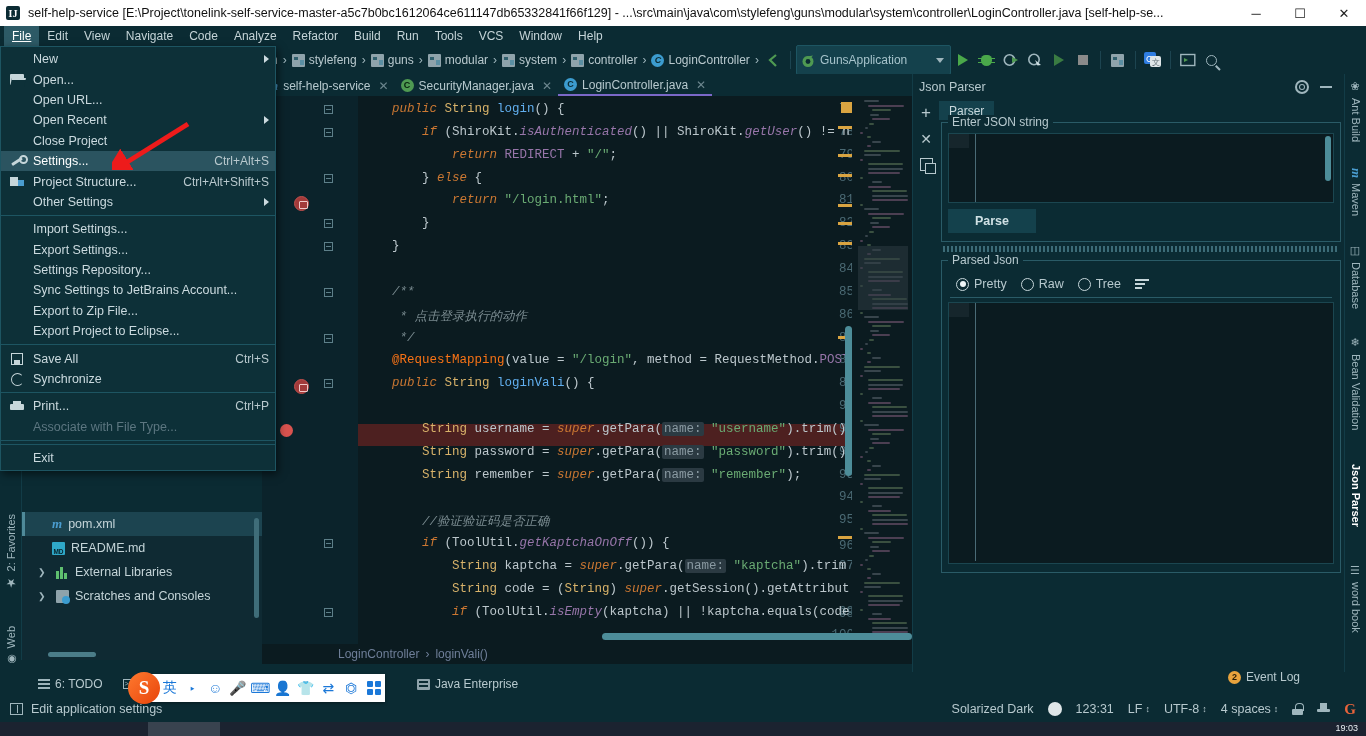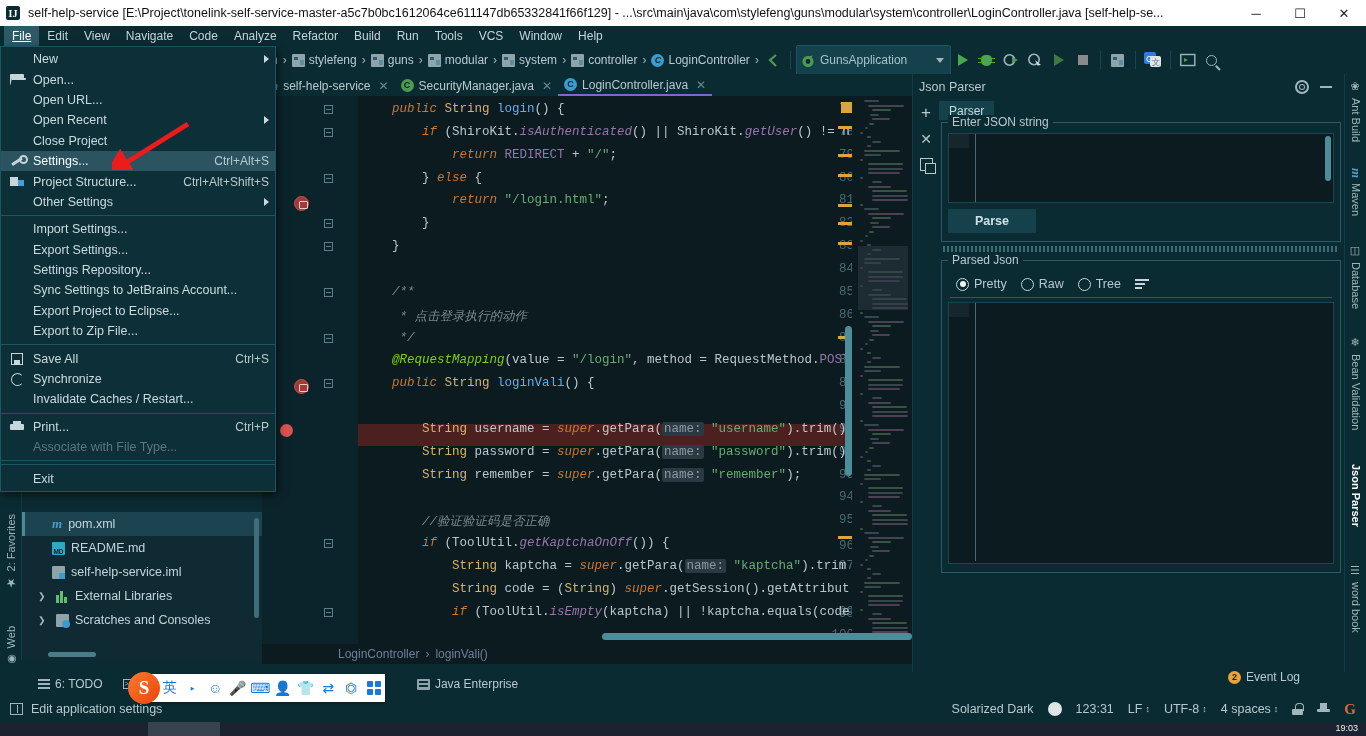--- a/index.html
+++ b/index.html
@@ -127,21 +127,21 @@
   .fold span{display:block;width:9px;height:9px;border:1px solid #5d7f89;position:relative;}
   .fold span:after{content:"";position:absolute;left:1px;top:3px;width:5px;height:1px;background:#5d7f89;}
   .code-area { position:absolute;left:96px;top:0;right:0;height:548px; font-family:"Liberation Mono",monospace; font-size:12.5px; white-space:pre; }
   .cl { position:absolute; left:4px; white-space:pre; }
   .kw   { color:#cc7832; font-style:italic;}
   .type { color:#d9b36a;}
   .mth  { color:#61afef;}
   .str  { color:#6aab73;}
   .cmt  { color:#7a8b90; font-style:italic;}
   .pln  { color:#bcc7cc;}
-  .ann  { color:#84cc16;font-style:italic;}
+  .ann  { color:#f97316;}
   .stat { color:#9876aa; font-style:italic;}
   .hint { background:#2b3a42; color:#8a9aa2; border-radius:2px; padding:0 2px;}
   .fld  { color:#9876aa;}
   .hl-line{ position:absolute; left:96px; right:0; height:22px; background:#4d2020;}
   .bp { position:absolute; width:13px;height:13px;border-radius:50%;background:#d9534f; left:18px;}
   .bp-mth { position:absolute; width:15px;height:15px;border-radius:50%;background:#a33a3a; left:32px; border:1px solid #c0504d;}
   .bp-mth:after{content:"";position:absolute;left:4px;top:4px;width:7px;height:6px;border:1.5px solid #f0c8c8;border-radius:1px;}
   .editor-vscroll{ position:absolute; right:60px; top:230px; width:7px; height:150px; background:#4d8d99; border-radius:4px;}
   .editor-hscroll{ position:absolute; left:340px; bottom:4px; width:310px; height:7px; background:#4d8d99; border-radius:4px;}
 
@@ -456,24 +456,20 @@
   </div>
 
   <div class="project-panel">
     <div class="tree-row sel">
       <span class="icn-m">m</span>
       <span>pom.xml</span>
     </div>
     <div class="tree-row">
       <span class="ic-md">MD</span>
       <span>README.md</span>
-    </div>
-    <div class="tree-row">
-      <span class="ic-iml"></span>
-      <span>self-help-service.iml</span>
     </div>
     <div class="tree-row" style="padding-left:30px">
       <span class="tw-arrow">❯</span>
       <span class="ic-lib">
           <i style="height:8px"></i>
           <i style="height:12px"></i>
           <i style="height:6px"></i>
         </span>
       <span>External Libraries</span>
     </div>
@@ -894,43 +890,39 @@
       <div class="fm-item">
         <span class="fm-ic"></span>
         <span class="fm-label">Settings Repository...</span>
       </div>
       <div class="fm-item">
         <span class="fm-ic"></span>
         <span class="fm-label">Sync Settings to JetBrains Account...</span>
       </div>
       <div class="fm-item">
         <span class="fm-ic"></span>
+        <span class="fm-label">Export to Zip File...</span>
+      </div>
+      <div class="fm-item">
+        <span class="fm-ic"></span>
         <span class="fm-label">Export Project to Eclipse...</span>
-      </div>
-      <div class="fm-item">
-        <span class="fm-ic"></span>
-        <span class="fm-label">Export to Zip File...</span>
       </div>
       <div class="fm-sep"></div>
       <div class="fm-item">
         <span class="fm-ic">
           <span class="ic-save"></span>
         </span>
         <span class="fm-label">Save All</span>
         <span class="fm-key">Ctrl+S</span>
       </div>
       <div class="fm-item">
         <span class="fm-ic">
           <span class="ic-sync"></span>
         </span>
         <span class="fm-label">Synchronize</span>
-      </div>
-      <div class="fm-item">
-        <span class="fm-ic"></span>
-        <span class="fm-label">Invalidate Caches / Restart...</span>
       </div>
       <div class="fm-sep"></div>
       <div class="fm-item">
         <span class="fm-ic">
           <span class="ic-print"></span>
         </span>
         <span class="fm-label">Print...</span>
         <span class="fm-key">Ctrl+P</span>
       </div>
       <div class="fm-item disabled">

